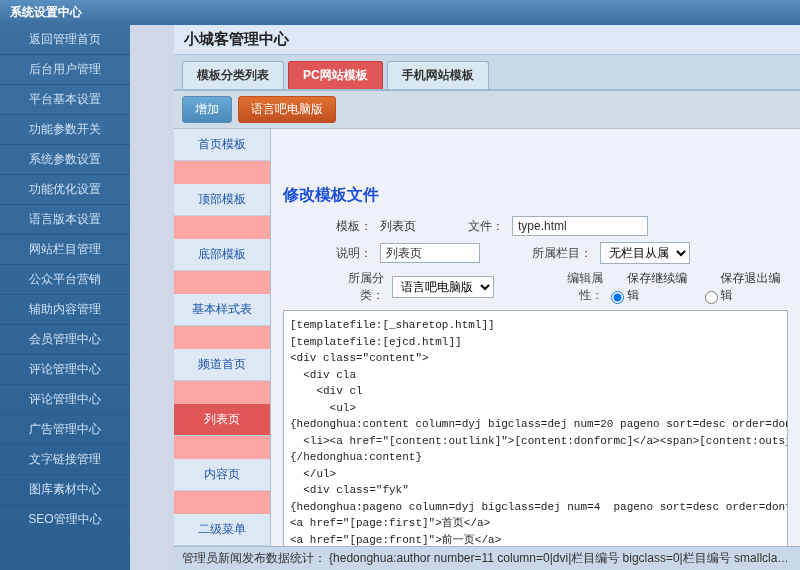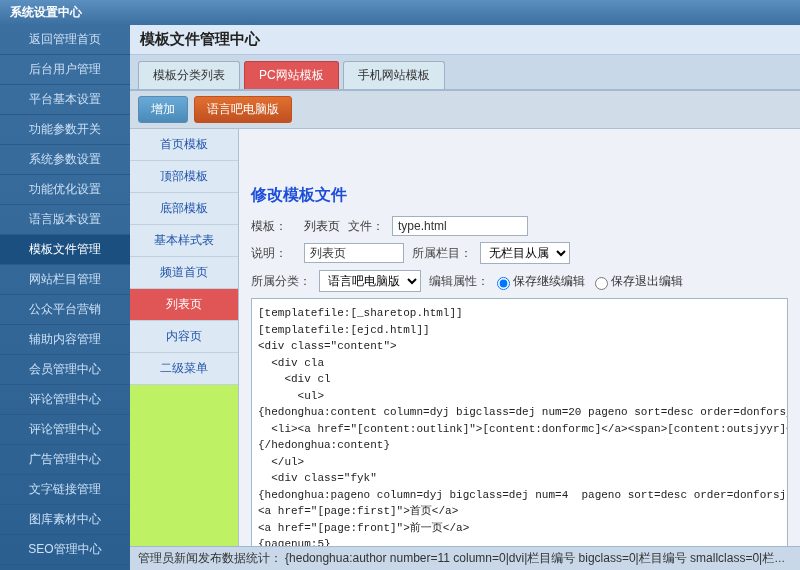--- a/index.html
+++ b/index.html
@@ -11,20 +11,21 @@
       color: white;
       padding: 4px 10px;
       font-size: 13px;
       font-weight: bold;
     }
 
     .main-layout {
       display: flex;
       flex: 1;
       overflow: hidden;
+      gap: 44px;
     }
 
     
     .sidebar {
       width: 130px;
       background: linear-gradient(180deg, #3a6fa0 0%, #2a5f90 100%);
       display: flex;
       flex-direction: column;
       overflow-y: auto;
       flex-shrink: 0;
@@ -49,20 +50,21 @@
       overflow: hidden;
     }
 
     
     .top-nav {
       background: #c8d8e8;
       padding: 6px 8px 0 8px;
       display: flex;
       gap: 4px;
       border-bottom: 2px solid #a0b8d0;
+      font-weight: bold;
     }
     .top-nav-btn {
       padding: 5px 14px;
       cursor: pointer;
       border: 1px solid #a0b0c0;
       border-bottom: none;
       border-radius: 3px 3px 0 0;
       font-size: 12px;
       background: #d8e8f0;
       color: #333;
@@ -98,27 +100,28 @@
 
     
     .panel-layout {
       display: flex;
       flex: 1;
       overflow: hidden;
     }
 
     
     .template-nav {
-      width: 109px;
-      background: #bef264;
+      width: 97px;
+      background: #fca5a5;
       border-right: 1px solid #b0c0d0;
       display: flex;
       flex-direction: column;
       overflow-y: auto;
       flex-shrink: 0;
+      justify-content: space-between;
     }
     .template-nav-item {
       padding: 7px 8px;
       cursor: pointer;
       border-bottom: 1px solid #c0d0e0;
       color: #2255aa;
       font-size: 12px;
       text-align: center;
       background: #dce8f4;
     }
@@ -146,21 +149,22 @@
     .form-row {
       display: flex;
       align-items: center;
       margin-bottom: 6px;
       gap: 8px;
     }
     .form-label {
       color: #444;
       font-size: 12px;
       min-width: 45px;
-      text-align: left;
+      text-align: right;
+      margin-left: 44px;
     }
     .form-value {
       color: #333;
       font-size: 12px;
     }
     .form-input {
       border: 1px solid #a0b0c0;
       padding: 2px 5px;
       font-size: 12px;
       background: white;
@@ -227,38 +231,37 @@
 <div class="main-layout">
 
   <div class="sidebar">
     <div class="sidebar-item">返回管理首页</div>
     <div class="sidebar-item">后台用户管理</div>
     <div class="sidebar-item">平台基本设置</div>
     <div class="sidebar-item">功能参数开关</div>
     <div class="sidebar-item">系统参数设置</div>
     <div class="sidebar-item">功能优化设置</div>
     <div class="sidebar-item">语言版本设置</div>
-    <div class="sidebar-item active">模板文件管理</div>
     <div class="sidebar-item">网站栏目管理</div>
     <div class="sidebar-item">公众平台营销</div>
     <div class="sidebar-item">辅助内容管理</div>
     <div class="sidebar-item">会员管理中心</div>
     <div class="sidebar-item">评论管理中心</div>
     <div class="sidebar-item">评论管理中心</div>
     <div class="sidebar-item">广告管理中心</div>
     <div class="sidebar-item">文字链接管理</div>
     <div class="sidebar-item">图库素材中心</div>
     <div class="sidebar-item">SEO管理中心</div>
 
   </div>
 
   <div class="content-area">
 
     <div style="background:#dce8f5; padding:5px 10px; font-size:15px; font-weight:bold; color:#222; border-bottom:1px solid #b0c8e0;">
-      模板文件管理中心
+      小城客管理中心
     </div>
 
     <div class="top-nav">
       <div class="top-nav-btn default">模板分类列表</div>
       <div class="top-nav-btn active">PC网站模板</div>
       <div class="top-nav-btn default">手机网站模板</div>
     </div>
 
     <div class="sub-toolbar">
       <button class="sub-btn">增加</button>

